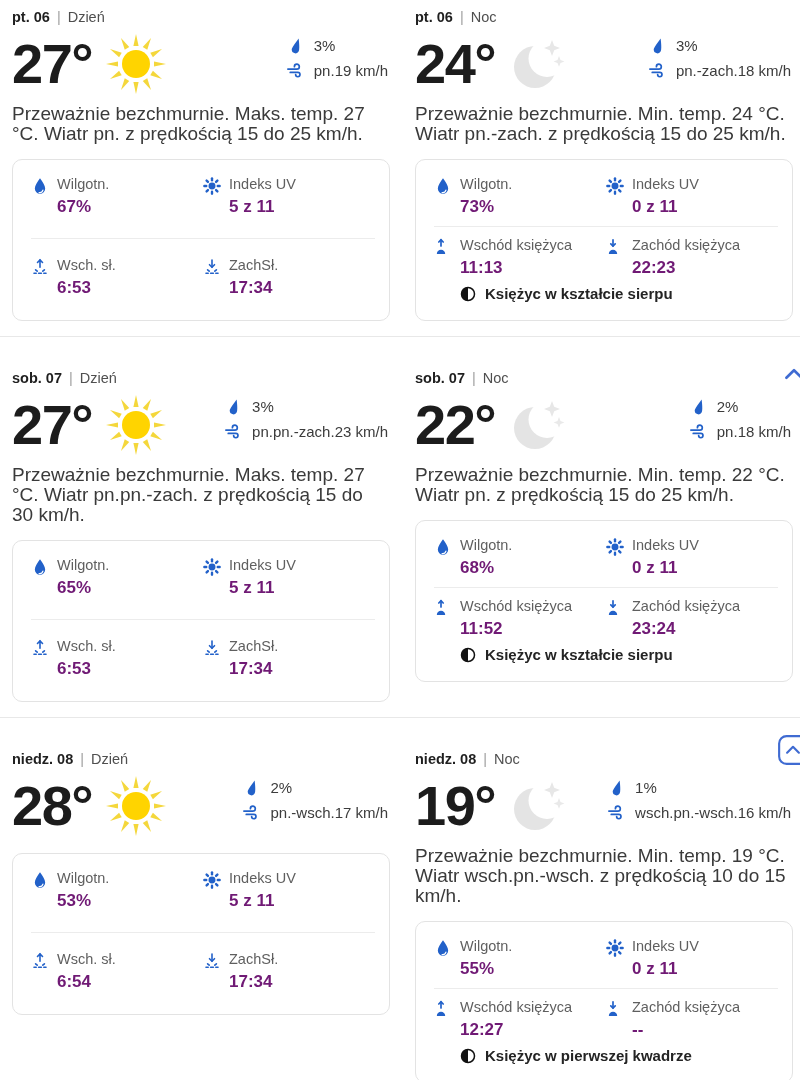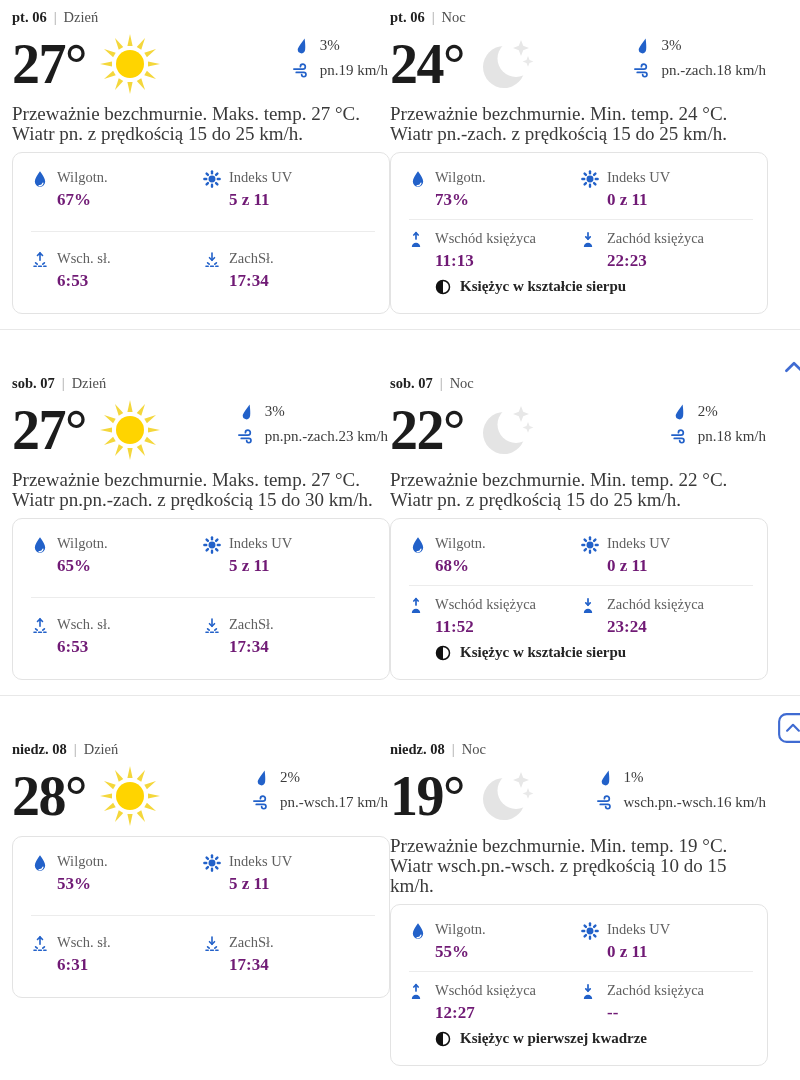--- a/index.html
+++ b/index.html
@@ -4,28 +4,27 @@
 <style>
   html,body{margin:0;padding:0;background:#ffffff;}
   body{
     width:800px;height:1080px;overflow:hidden;
     font-family:"Liberation Sans","DejaVu Sans",sans-serif;
     color:#1f1f1f;
   }
   .page{position:relative;width:800px;height:1080px;overflow:hidden;}
 
   .day-section{
-    display:flex;
+    display:flex;gap:25px;
     padding:8px 0 15px 12px;
     position:relative;
-    font-family:Liberation Serif, serif;
   }
   .day-section + .day-section{
     border-top:1px solid #e8e8e8;
-    padding-top:44px;
+    padding-top:32px;
   }
 
   .card{width:378px;flex:0 0 378px;display:flex;flex-direction:column;}
 
   .card-head{font-size:14.5px;height:18px;margin-bottom:6px;display:flex;align-items:center;}
   .card-date{font-weight:700;color:#1f1f1f;}
   .card-sep{color:#a0a0a0;margin:0 7px;font-weight:400;}
   .card-period{color:#4f4f4f;}
 
   .temp-row{display:flex;align-items:flex-start;min-height:62px;}
@@ -39,21 +38,21 @@
   .metric-row .m-icon{width:17px;height:17px;display:inline-flex;}
   .metric-row .m-icon svg{width:17px;height:17px;}
 
   .desc{margin:8px 0 0;font-size:19px;line-height:20px;color:#3a3a3a;padding-right:6px;}
 
   .details{
     margin-top:auto;border:1px solid #e3e3e3;border-radius:10px;
     padding:15px 14px 12px 18px;min-height:162px;box-sizing:border-box;
     background:#fff;
   }
-  .details{margin-top:8px;}
+  .details{margin-top:15px;}
   .d-grid{display:grid;grid-template-columns:1fr 1fr;}
   .d-item{display:grid;grid-template-columns:26px 1fr;align-items:start;}
   .d-icon{width:18px;height:18px;display:inline-flex;margin-top:2px;}
   .d-icon svg{width:18px;height:18px;}
   .d-label{font-size:14.5px;color:#5f5f5f;line-height:18px;}
   .d-value{font-size:17px;font-weight:700;color:#701a75;margin-top:4px;line-height:20px;}
   .d-divider{border-top:1px solid #ececec;}
   .card--day .d-divider{margin:21px 0 17px;}
   .card--night .d-divider{margin:9px 0 9px;}
 
@@ -673,21 +672,21 @@
                   <path d="M6.5 4.5 L9 2 L11.5 4.5"></path>
                   <line x1="3" y1="15.3" x2="5.2" y2="15.3"></line>
                   <line x1="12.8" y1="15.3" x2="15" y2="15.3"></line>
                   <line x1="4.6" y1="11.8" x2="6.2" y2="13.2"></line>
                   <line x1="13.4" y1="11.8" x2="11.8" y2="13.2"></line>
                   <line x1="7.6" y1="15.3" x2="10.4" y2="15.3"></line>
                 </svg>
           </span>
           <span>
             <span class="d-label">Wsch. sł.</span>
-            <div class="d-value">6:31</div>
+            <div class="d-value">6:54</div>
           </span>
         </div>
         <div class="d-item">
           <span class="d-icon">
             <svg viewBox="0 0 18 18" fill="none" stroke="#2261c9" stroke-width="1.6" stroke-linecap="round">
                   <path d="M9 2 V9.2"></path>
                   <path d="M6.5 6.7 L9 9.2 L11.5 6.7"></path>
                   <line x1="3" y1="15.3" x2="5.2" y2="15.3"></line>
                   <line x1="12.8" y1="15.3" x2="15" y2="15.3"></line>
                   <line x1="4.6" y1="11.8" x2="6.2" y2="13.2"></line>

